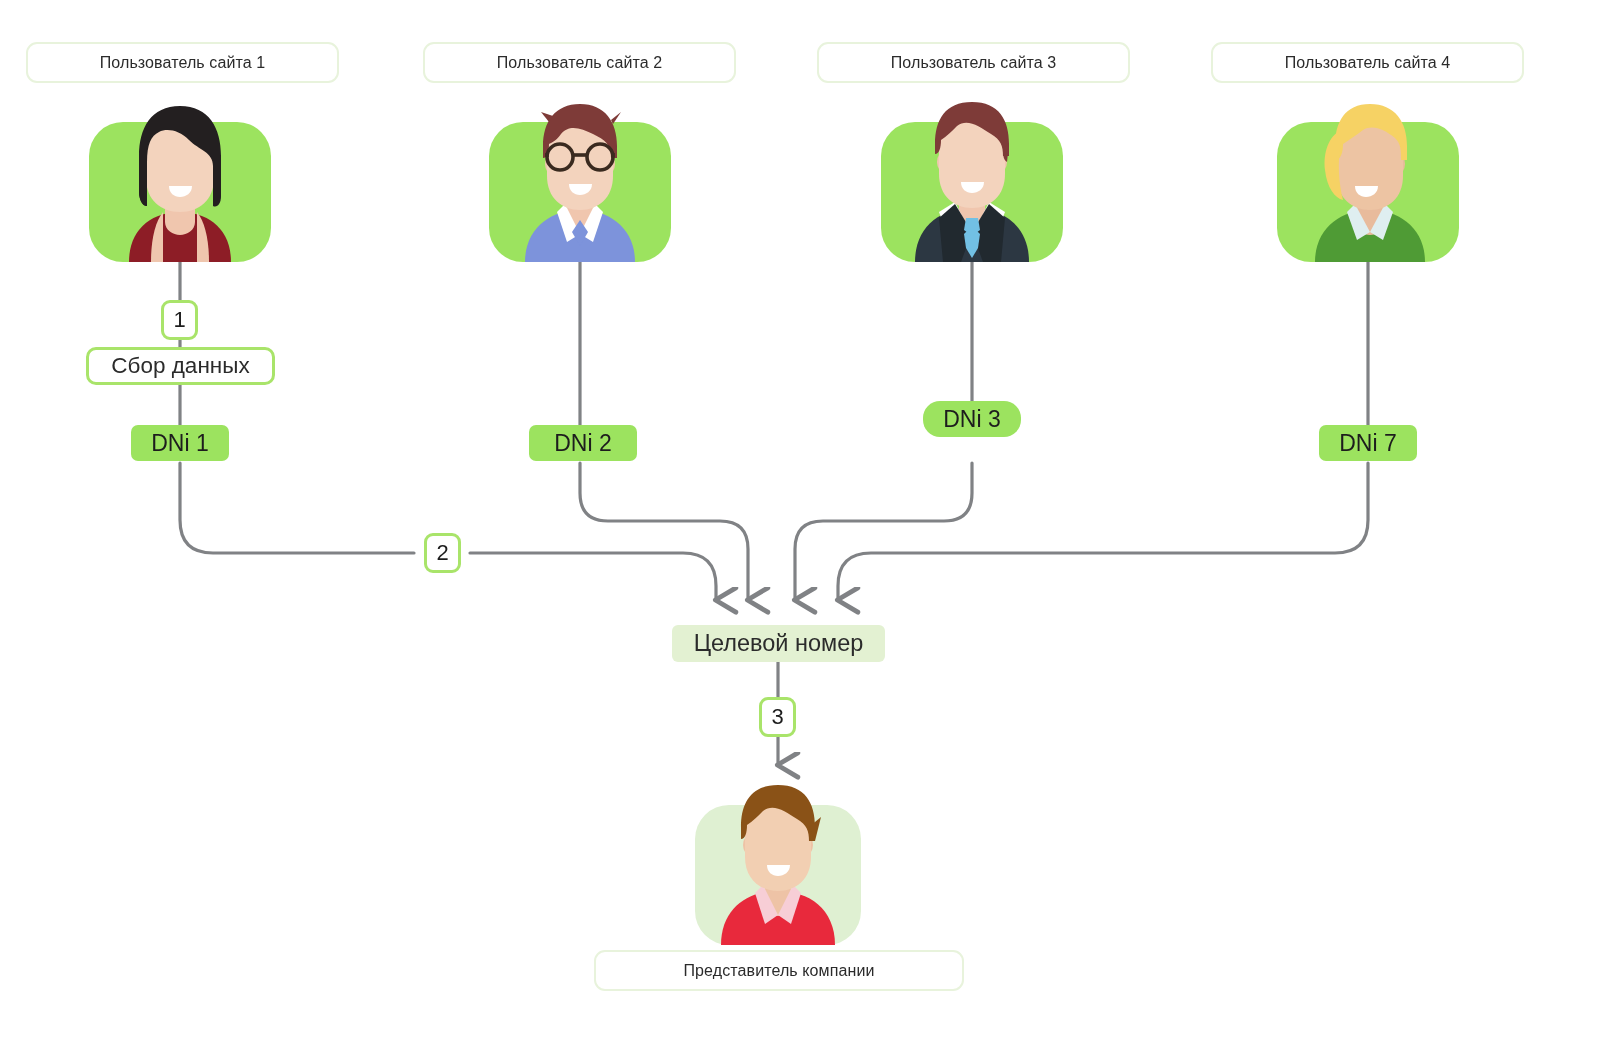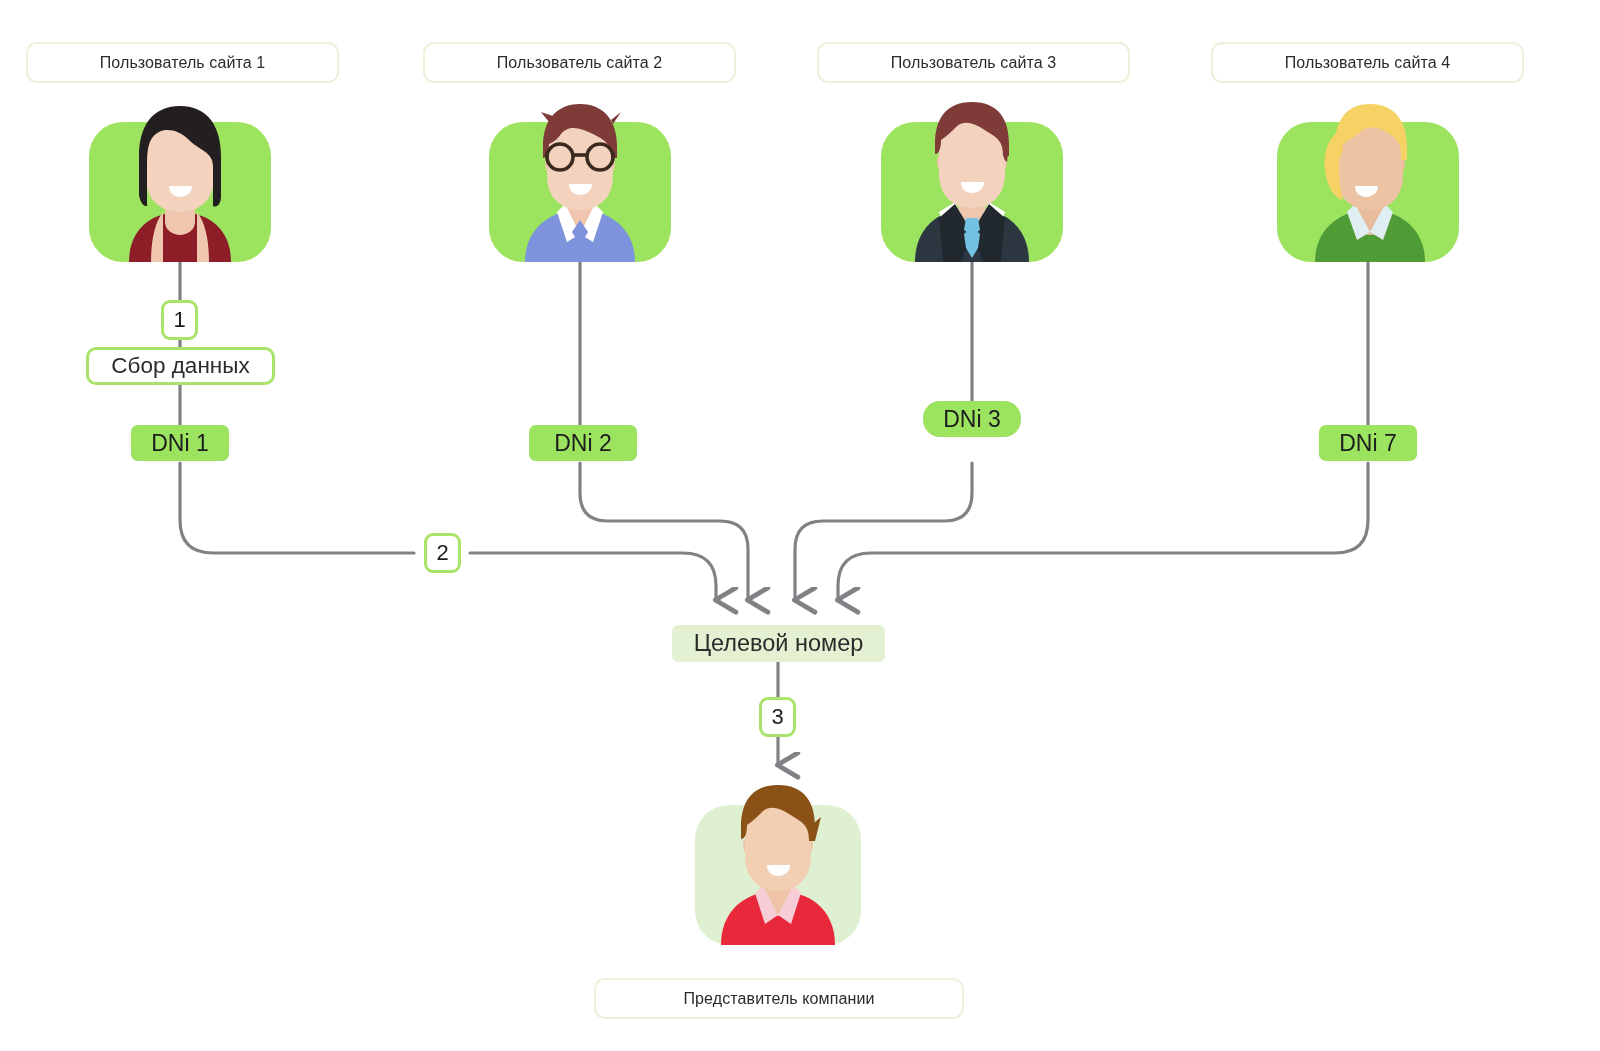--- a/index.html
+++ b/index.html
@@ -276,15 +276,15 @@
       <path d="M106,102 L91,132 L104,141 L114,110 Z" fill="#f7ced6"></path>
       <ellipse cx="64" cy="62" rx="8" ry="11" fill="#eec3a6"></ellipse>
       <ellipse cx="118" cy="62" rx="8" ry="11" fill="#eec3a6"></ellipse>
       <path d="M58,48 C58,20 73,6 91,6 C109,6 124,20 124,48 L124,74 C124,96 109,108 91,108 C73,108 58,96 58,74 Z" fill="#f2cfb2"></path>
       <path d="M91,2 C64,2 54,20 54,44 L54,56 C58,56 60,50 60,42 C66,38 70,34 76,28 C86,20 98,28 110,36 C120,42 122,48 122,58 L128,58 L128,44 C128,20 118,2 91,2 Z" fill="#8a5217"></path>
       <path d="M122,44 L134,34 L128,58 Z" fill="#8a5217"></path>
       <path d="M80,82 L103,82 C103,89 97,93 91,93 C85,93 80,89 80,82 Z" fill="#ffffff"></path>
     </svg>
   </div>
 
-  <div class="person-label" style="left:594px; top:950px; width:370px;margin-top:28px;">Представитель компании</div>
+  <div class="person-label" style="left:594px; top:950px; width:370px;">Представитель компании</div>
 
 </div>
 
 </body></html>

